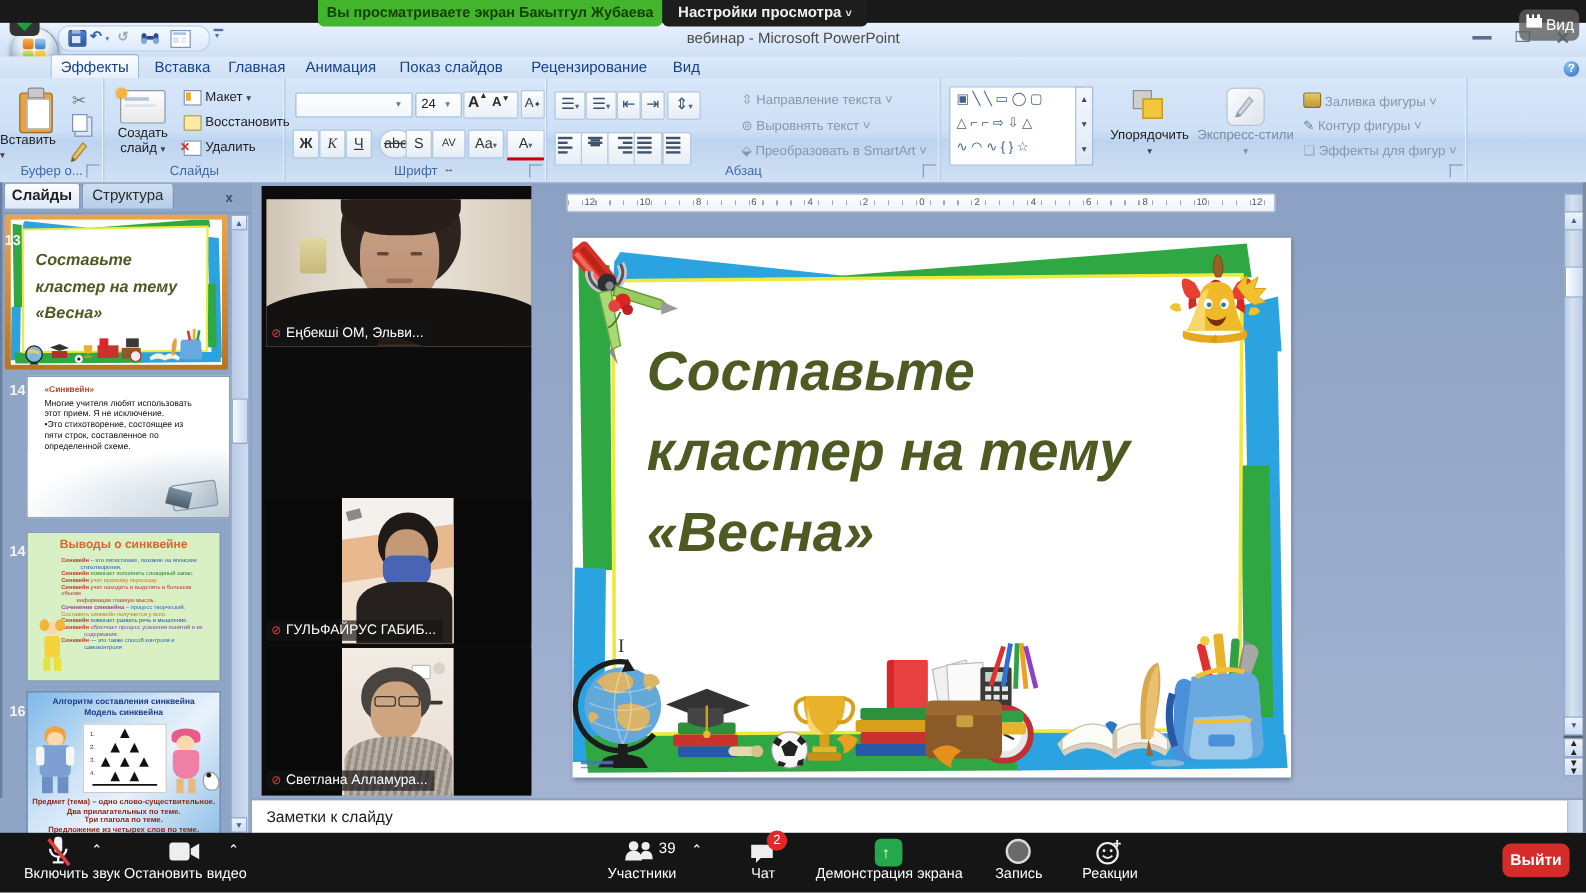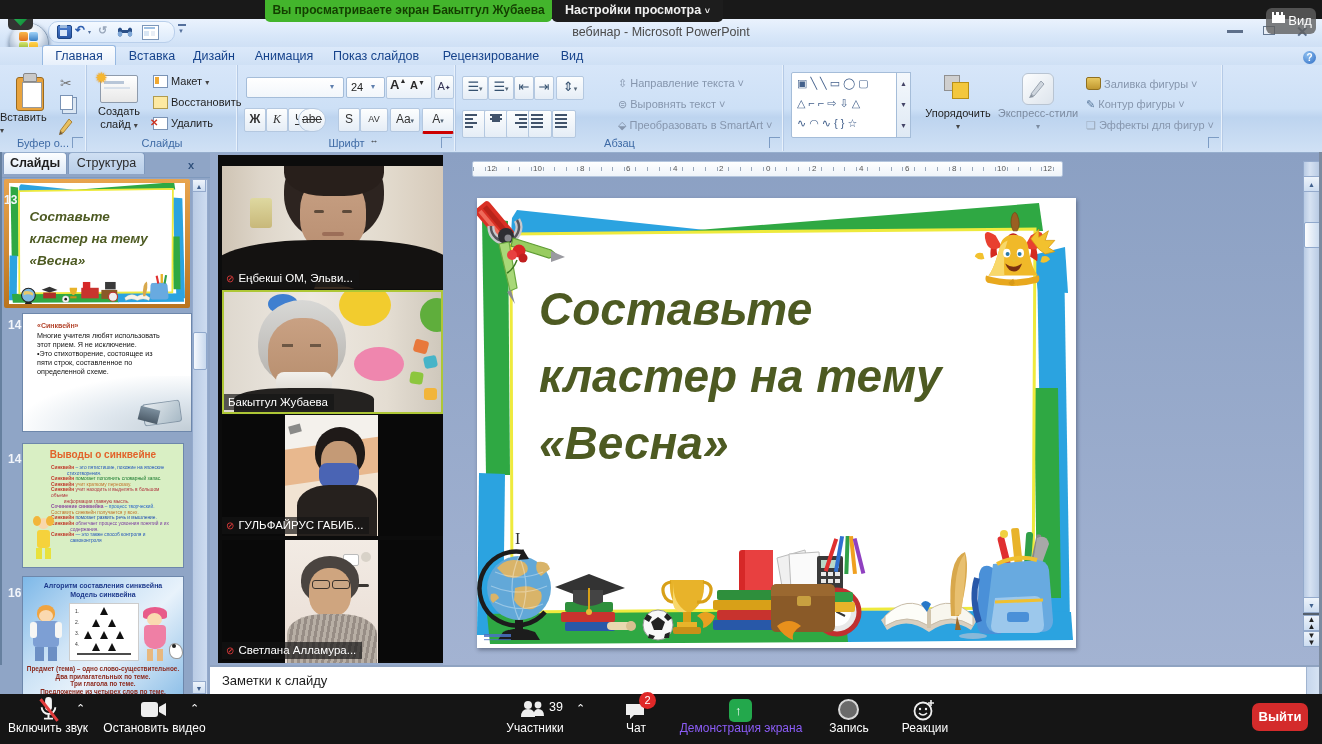--- a/index.html
+++ b/index.html
@@ -40,21 +40,21 @@
   
   #videostrip{left:218px;top:3px;width:225px;height:508px;background:#0c0c0c;}
   .vlabel{position:absolute;left:0px;bottom:1px;background:rgba(20,20,20,.68);color:#fff;font-size:11.5px;line-height:16px;padding:0 6px 0 4px;white-space:nowrap;}
   .micred{display:inline-block;color:#e23b3b;font-size:10px;margin-right:4px;}
   
   #canvas{left:443px;top:0;width:879px;height:513px;background:linear-gradient(180deg,#8ba0c3,#a3b3d2);}
   
   #notes{left:210px;top:665px;width:1112px;height:29px;background:#fff;border-top:2px solid #8fa3c1;font-size:13px;color:#1a1a1a;line-height:27px;padding-left:12px;box-sizing:border-box;}
   #zoombar{left:0;top:694px;width:1322px;height:50px;background:#151515;}
   .ztext{position:absolute;color:#fff;font-size:12px;text-align:center;}
-  .zgreen{color:#8b5cf6;}
+  .zgreen{color:#ffffff;}
 </style>
 </head>
 <body>
 <div id="app">
 
   <div id="work" class="abs">
       <div class="abs" style="left:0;top:0;width:2px;height:513px;background:#66809f;z-index:9;"></div>
     <div id="leftpanel" class="abs">
       <div class="ltab" style="left:3px;width:62px;background:linear-gradient(#fdfeff,#dde9f7);color:#1e1e1e;font-weight:bold;">Слайды</div>
       <div class="ltab" style="left:68px;width:75px;background:linear-gradient(#cfdff2,#b7cde8);color:#2a2a2a;">Структура</div>
@@ -194,37 +194,20 @@
         <div class="abs" style="left:78px;top:8px;width:66px;height:78px;background:linear-gradient(#c8a184,#b98f72);border-radius:46% 46% 42% 42%;"></div>
         <div class="abs" style="left:62px;top:-28px;width:100px;height:58px;background:#281f1b;border-radius:50% 50% 40% 40%;"></div>
         <div class="abs" style="left:92px;top:44px;width:10px;height:3px;background:#5d4a3a;border-radius:2px;"></div>
         <div class="abs" style="left:120px;top:44px;width:10px;height:3px;background:#5d4a3a;border-radius:2px;"></div>
         <div class="abs" style="left:100px;top:66px;width:22px;height:4px;background:#9c6e58;border-radius:2px;"></div>
         <div class="abs" style="left:-8px;top:74px;width:238px;height:60px;background:#141211;border-radius:42% 42% 0 0;"></div>
         <div class="abs" style="left:92px;top:120px;width:60px;height:16px;background:#3a2c20;transform:rotate(18deg);border-radius:3px;"></div>
         <div class="vlabel" style="bottom:2px;"><span class="micred">⊘</span>Еңбекші ОМ, Эльви...</div>
       </div>
 
-      <div class="abs" style="left:4px;top:135px;width:217px;height:120px;overflow:hidden;border:2px solid #aec736;background:linear-gradient(90deg,#ded8ce,#eee9e2 40%,#e4ddd2 75%,#cfc8bc);">
-        <div class="abs" style="left:44px;top:2px;width:30px;height:20px;background:#3f7fd0;border-radius:50%;"></div>
-        <div class="abs" style="left:115px;top:-8px;width:52px;height:42px;background:#f2cc2e;border-radius:50%;"></div>
-        <div class="abs" style="left:130px;top:55px;width:50px;height:34px;background:#ef86ae;border-radius:50%;"></div>
-        <div class="abs" style="left:196px;top:6px;width:34px;height:34px;background:#5fae3c;border-radius:50%;"></div>
-        <div class="abs" style="left:190px;top:48px;width:14px;height:13px;background:#e8783c;border-radius:3px;transform:rotate(15deg);"></div>
-        <div class="abs" style="left:200px;top:64px;width:13px;height:12px;background:#46b4c8;border-radius:3px;transform:rotate(-12deg);"></div>
-        <div class="abs" style="left:186px;top:80px;width:13px;height:12px;background:#8cc63e;border-radius:3px;transform:rotate(9deg);"></div>
-        <div class="abs" style="left:200px;top:96px;width:13px;height:12px;background:#f2b53a;border-radius:3px;"></div>
-        <div class="abs" style="left:34px;top:8px;width:88px;height:84px;background:linear-gradient(#d8d8d6,#b5b2ad);border-radius:50% 50% 44% 44%;"></div>
-        <div class="abs" style="left:44px;top:26px;width:70px;height:70px;background:linear-gradient(#c9a183,#b78e6e);border-radius:46% 46% 40% 40%;"></div>
-        <div class="abs" style="left:58px;top:52px;width:11px;height:3px;background:#6d5744;"></div>
-        <div class="abs" style="left:86px;top:52px;width:11px;height:3px;background:#6d5744;"></div>
-        <div class="abs" style="left:52px;top:80px;width:56px;height:26px;background:linear-gradient(#f2f0ec,#d8d4cc);border-radius:8px 8px 14px 14px;"></div>
-        <div class="abs" style="left:10px;top:96px;width:140px;height:28px;background:#242220;border-radius:40% 40% 0 0;"></div>
-        <div class="vlabel" style="bottom:2px;">Бакытгул Жубаева</div>
-      </div>
 
       <div class="abs" style="left:4px;top:260px;width:221px;height:121px;background:#090909;">
         <div class="abs" style="left:63px;top:0;width:93px;height:121px;overflow:hidden;background:#f4f1ec;">
           <div class="abs" style="left:-10px;top:28px;width:120px;height:46px;background:#e8b88e;transform:rotate(-8deg);"></div>
           <div class="abs" style="left:-10px;top:64px;width:120px;height:70px;background:#f1e3d2;transform:rotate(-8deg);"></div>
           <div class="abs" style="left:30px;top:12px;width:50px;height:50px;background:#1f1a18;border-radius:50% 50% 45% 45%;"></div>
           <div class="abs" style="left:36px;top:26px;width:36px;height:42px;background:#c49a76;border-radius:45%;"></div>
           <div class="abs" style="left:34px;top:48px;width:40px;height:26px;background:#4a64b4;border-radius:8px 8px 12px 12px;"></div>
           <div class="abs" style="left:12px;top:70px;width:80px;height:52px;background:#26211e;border-radius:40% 30% 0 0;"></div>
           <div class="abs" style="left:4px;top:10px;width:12px;height:8px;background:#8a8a88;transform:rotate(-15deg);"></div>
@@ -450,21 +433,21 @@
   </div>
   <div id="notes" class="abs">Заметки к слайду</div>
   <div class="abs" style="left:1306px;top:667px;width:16px;height:27px;background:linear-gradient(90deg,#c6d6ec,#dbe7f6);border-left:1px solid #a0b4d0;"></div>
   <div id="zoombar" class="abs">
     <svg class="abs" style="left:36px;top:3px;" width="25" height="25" viewBox="0 0 22 22">
       <path d="M8,3 a3,3 0 0 1 6,0 l0,6 a3,3 0 0 1 -6,0z" fill="#f4f4f4"></path>
       <path d="M5,9 a6,6 0 0 0 12,0 M11,15 l0,4 M7,19 l8,0" stroke="#f4f4f4" stroke-width="1.7" fill="none"></path>
       <line x1="4" y1="2" x2="19" y2="21" stroke="#e23b3b" stroke-width="2.6"></line>
     </svg>
     <div class="ztext" style="left:76px;top:8px;font-size:11px;">⌃</div>
-    <div class="ztext" style="left:4px;top:27px;width:88px;">Включить звук</div>
+    <div class="ztext" style="left:16px;top:27px;width:88px;">Включить звук</div>
     <svg class="abs" style="left:141px;top:7px;" width="26" height="17" viewBox="0 0 26 17">
       <rect x="0" y="1" width="17" height="15" rx="3" fill="#eee"></rect>
       <path d="M18,6 l7,-4 0,13 -7,-4z" fill="#eee"></path>
     </svg>
     <div class="ztext" style="left:190px;top:8px;font-size:11px;">⌃</div>
     <div class="ztext" style="left:102px;top:27px;width:105px;">Остановить видео</div>
     <svg class="abs" style="left:519px;top:6px;" width="28" height="18" viewBox="0 0 28 18">
       <circle cx="9" cy="5" r="4" fill="#eee"></circle>
         <path d="M2,17 q0,-8 7,-8 q7,0 7,8z" fill="#eee"></path>
       <circle cx="19" cy="5" r="3.4" fill="#eee"></circle>
@@ -526,23 +509,23 @@
   <div class="abs" style="left:29px;top:42px;width:9px;height:9px;background:linear-gradient(#ffd34e,#eda713);border-radius:2px;"></div>
 
   <div class="abs" style="left:8px;top:6px;width:25px;height:24px;background:#333;border-radius:5px;"></div>
   <div class="abs" style="left:13px;top:8px;width:15px;height:18px;background:linear-gradient(135deg,#2fc060,#0e8a35);clip-path:polygon(0 0,100% 0,100% 55%,50% 100%,0 55%);"></div>
   <div class="abs" style="left:16px;top:10px;color:#fff;font-size:9px;font-weight:bold;">✓</div>
 
   <div class="abs" style="left:1227px;top:30px;width:16px;height:3px;background:#5d6f8a;"></div>
   <div class="abs" style="left:1263px;top:26px;width:12px;height:9px;border:1.5px solid #64778f;background:#e8eef6;box-sizing:border-box;"></div>
   <div class="abs" style="left:1296px;top:23px;font-size:15px;font-weight:bold;color:#5d6f8a;">✕</div>
   <div id="tabrow" class="abs">
-    <div class="tab tabactive" style="left:42px;width:72px;">Главная</div>
+    <div class="tab tabactive" style="left:42px;width:72px;">Эффекты</div>
     <div class="tab" style="left:122px;width:60px;">Вставка</div>
-    <div class="tab" style="left:190px;width:48px;">Дизайн</div>
+    <div class="tab" style="left:190px;width:48px;">Главная</div>
     <div class="tab" style="left:250px;width:68px;">Анимация</div>
     <div class="tab" style="left:328px;width:96px;">Показ слайдов</div>
     <div class="tab" style="left:436px;width:110px;">Рецензирование</div>
     <div class="tab" style="left:556px;width:32px;">Вид</div>
   </div>
   <div id="ribbon" class="abs">
 
     <div class="grp" style="left:0;width:86px;">
       <div class="abs" style="left:14px;top:8px;width:34px;height:38px;">
         <div class="abs" style="left:2px;top:4px;width:26px;height:32px;background:#e8a33d;border:1px solid #9a6a20;border-radius:3px;"></div>
@@ -583,21 +566,21 @@
       <div class="abs" style="left:108px;top:12px;width:33px;height:19px;background:linear-gradient(#fff,#f2f6fb);border:1px solid #a5bdd9;border-radius:2px;font-size:11px;line-height:19px;padding-left:4px;color:#222;">24</div>
       <div class="abs" style="left:133px;top:17px;font-size:8px;color:#5e7fae;">▾</div>
       <div class="abs" style="left:148px;top:11px;width:44px;height:21px;background:linear-gradient(#fdfefe,#e9f0f8);border:1px solid #b4c8e0;border-radius:2px;"></div>
       <div class="abs" style="left:152px;top:12px;font-size:13px;color:#2a2a2a;font-weight:bold;">A<span style="font-size:7px;vertical-align:top;">▲</span></div>
       <div class="abs" style="left:172px;top:14px;font-size:11px;color:#2a2a2a;font-weight:bold;">A<span style="font-size:7px;vertical-align:top;">▼</span></div>
       <div class="abs" style="left:196px;top:10px;width:18px;height:22px;background:linear-gradient(#fdfefe,#e3ecf6);border:1px solid #b4c8e0;border-radius:2px;font-size:11px;color:#335;text-align:center;line-height:20px;">A<span style="font-size:7px;">✦</span></div>
       <div class="abs" style="left:6px;top:43px;width:210px;height:24px;">
         <span class="fbtn" style="left:0px;font-weight:bold;">Ж</span>
         <span class="fbtn" style="left:22px;font-style:italic;font-family:'Liberation Serif',serif;">К</span>
         <span class="fbtn" style="left:44px;text-decoration:underline;">Ч</span>
-        <span class="fbtn" style="left:54px;text-decoration:line-through;width:26px;border-radius:12px;">abe</span>
+        <span class="fbtn" style="left:72px;text-decoration:line-through;width:26px;border-radius:12px;">abe</span>
         <span class="fbtn" style="left:94px;">S</span>
         <span class="fbtn" style="left:116px;width:26px;font-size:9px;">AV<br>↔</span>
         <span class="fbtn" style="left:146px;width:28px;">Aa<span style="font-size:7px;color:#567;">▾</span></span>
         <span class="fbtn" style="left:178px;width:30px;border-bottom:3px solid #c00;">A<span style="font-size:7px;color:#567;">▾</span></span>
       </div>
       <div class="grplabel">Шрифт</div>
         <div class="launcher"></div>
     </div>
 
     <div class="grp" style="left:456px;width:327px;">

